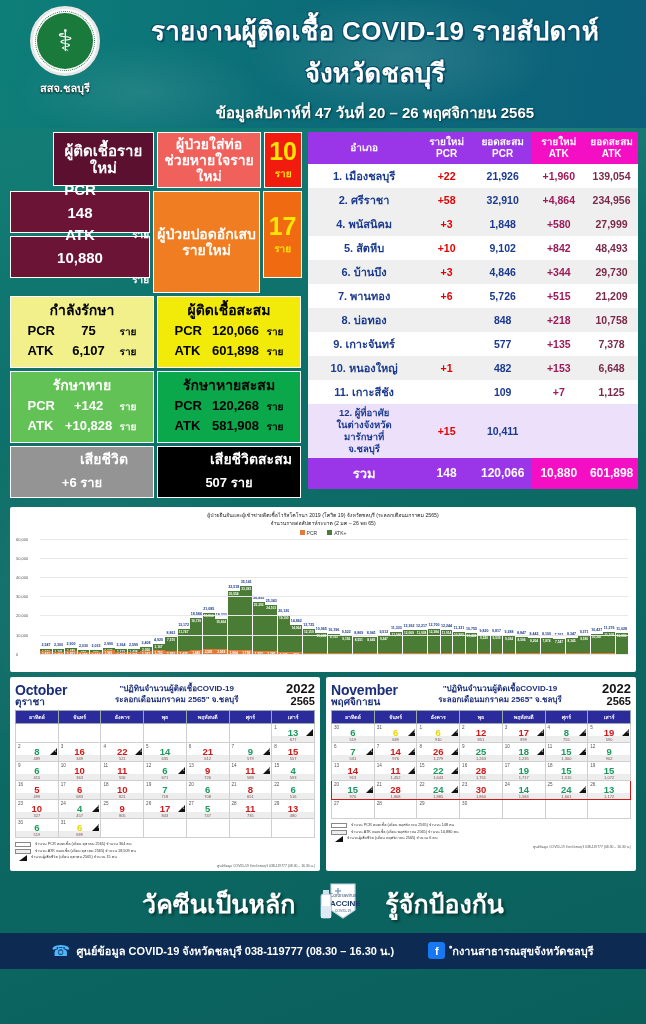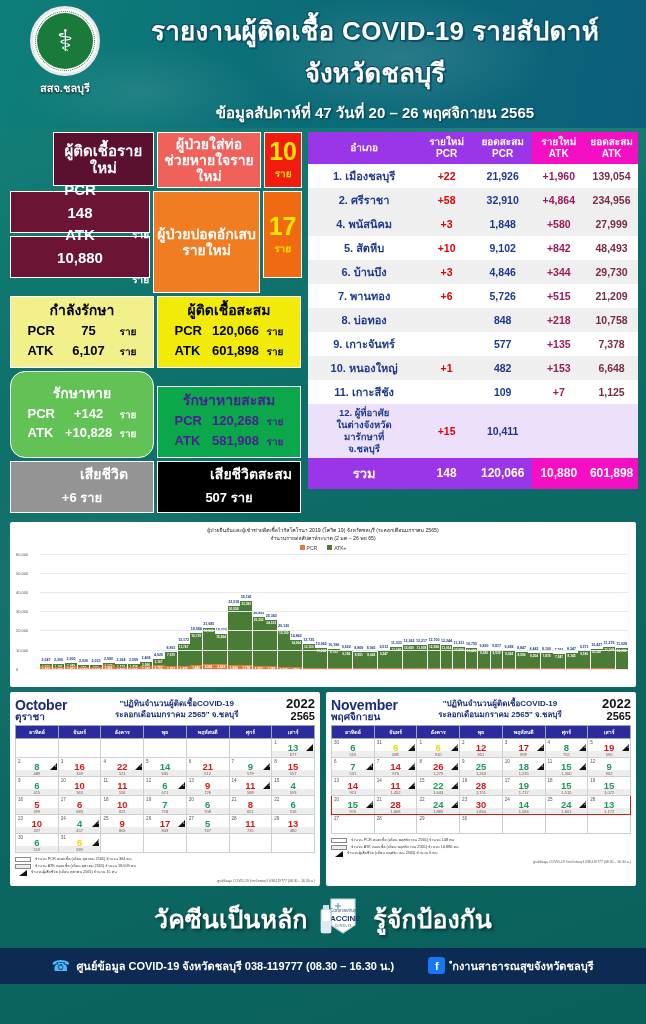--- a/index.html
+++ b/index.html
@@ -50,22 +50,22 @@
   .c-title{font-weight:bold;line-height:1.15;text-align:center;}
 
   .maroon{background:#5c1030;color:#fff;margin-left:43px;}
   .maroon2{background:#6b1436;color:#fff;}
   .salmon{background:#f0615c;color:#fff;}
   .redbox{background:#f11b0e;color:#ffe600;}
   .orange{background:#f07d22;color:#fff;}
   .orangebox{background:#ef6a10;color:#ffe600;}
   .yellow1{background:#f2f08a;color:#000;}
   .yellow2{background:#f2ea08;color:#000;}
-  .green1{background:#63c255;color:#fff;border-radius:15px;}
-  .green2{background:#0aa84b;color:#4c1d95;margin-top:15px;}
+  .green1{background:#63c255;color:#fff;}
+  .green2{background:#0aa84b;color:#000000;}
   .grey{background:#949494;color:#fff;}
   .black{background:#000;color:#fff;}
 
   .blk-a{width:140px;height:54px;font-size:15px;}
   .blk-b{width:145px;height:56px;font-size:14px;}
   .blk-c{width:52px;height:56px;}
   .num-big{font-size:25px;font-weight:bold;line-height:1;}
   .num-unit{font-size:10px;font-weight:bold;margin-top:2px;}
 
   .pcr-row{width:140px;height:42px;display:flex;align-items:center;justify-content:center;gap:6px;
@@ -149,21 +149,21 @@
   tr.hi td:first-child{border-left:1.5px solid #d01a1a;}
   tr.hi td:last-child{border-right:1.5px solid #d01a1a;}
   .cal-notes{margin-top:3px;}
   .note{display:flex;align-items:center;gap:4px;font-size:3.8px;color:#333;line-height:1.7;}
   .note .box{width:16px;height:5px;border:.5px solid #888;background:#fff;flex:none;}
   .note .box.g{background:#ededed;}
   .note .tri2{width:0;height:0;border-left:8px solid transparent;border-bottom:6px solid #111;flex:none;margin-left:4px;}
   .cal-src{text-align:right;font-size:3.4px;color:#555;margin-top:2px;}
 
   
-  .slogan{display:flex;align-items:center;justify-content:center;gap:2px;height:58px;margin-top:4px;text-align:right;}
+  .slogan{display:flex;align-items:center;justify-content:center;gap:14px;height:58px;margin-top:4px;text-align:right;}
   .slog-t{font-size:25px;font-weight:bold;color:#fff;text-shadow:2px 2px 3px rgba(0,0,0,.45);}
   .vac{width:62px;height:48px;position:relative;}
   .vac svg{width:100%;height:100%;}
   .footer{height:36px;background:#0d2a52;display:flex;align-items:center;justify-content:center;gap:34px;}
   .f-item{display:flex;align-items:center;gap:7px;color:#fff;font-size:11px;font-weight:bold;}
   .f-ic{width:17px;height:17px;border-radius:3px;display:flex;align-items:center;justify-content:center;
     font-size:11px;font-weight:bold;}
   .f-ic.phone{color:#4db8ff;font-size:15px;}
   .f-ic.fb{background:#1877f2;color:#fff;border-radius:3px;}
 </style>

